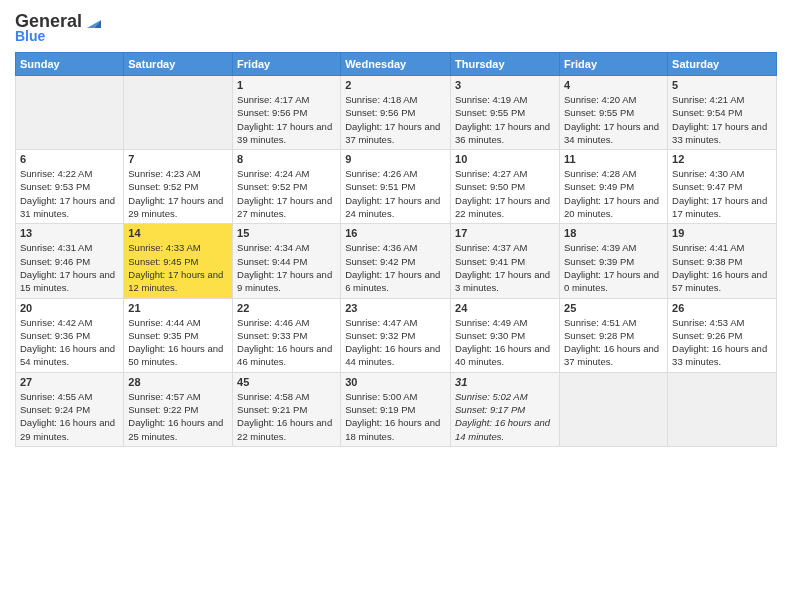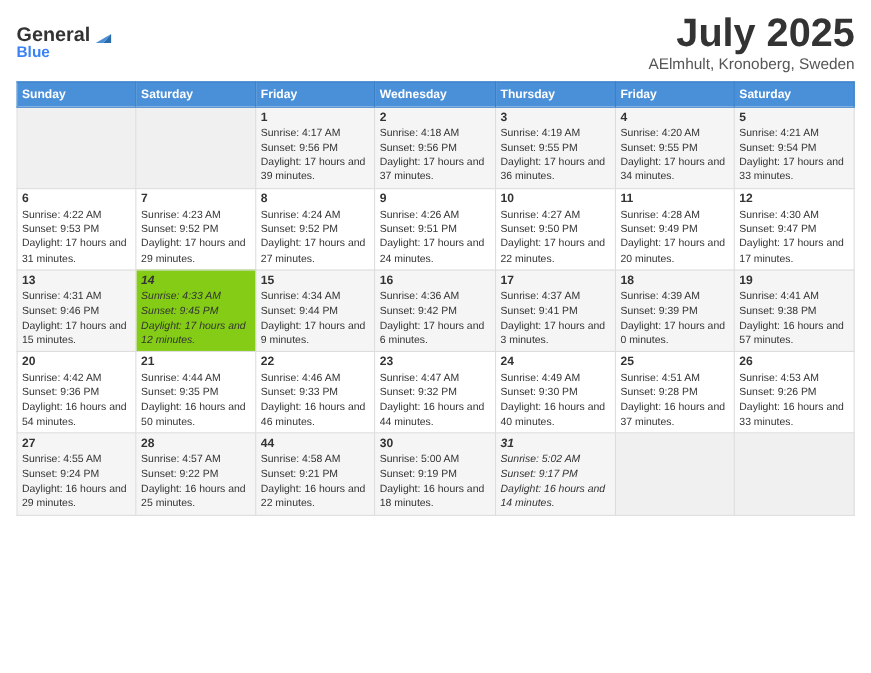--- a/index.html
+++ b/index.html
@@ -10,21 +10,21 @@
       height: 612px;
       overflow: hidden;
     }
     .container {
       width: 792px;
       padding: 10px 15px;
     }
     .header {
       display: flex;
       justify-content: space-between;
-      align-items: center;
+      align-items: flex-start;
       margin-bottom: 8px;
     }
     .logo {
       display: flex;
       align-items: center;
     }
     .logo-text-general {
       font-size: 18px;
       font-weight: bold;
       color: #333;
@@ -101,24 +101,20 @@
         <div style="display:flex; align-items:center;">
           <span class="logo-text-general">General</span>
           <svg width="22" height="22" viewBox="0 0 22 22" style="margin-left:1px;">
             <polygon points="4,18 18,10 11,18" fill="#4a90d9"></polygon>
             <polygon points="11,18 18,10 18,18" fill="#2a6ba9"></polygon>
           </svg>
         </div>
         <span class="logo-text-blue" style="margin-top:-4px;">Blue</span>
       </div>
     </div>
-    <div class="title-block">
-      <div class="month-title">July 2025</div>
-      <div class="location-title">AElmhult, Kronoberg, Sweden</div>
-    </div>
   </div>
 
   <table class="calendar">
     <thead>
       <tr>
         <th>Sunday</th>
         <th>Saturday</th>
         <th>Friday</th>
         <th>Wednesday</th>
         <th>Thursday</th>
@@ -179,21 +175,21 @@
           <td style="background-color: rgb(255, 255, 255);">
             <span class="day-number">12</span>
             <div class="day-info">Sunrise: 4:30 AM<br>Sunset: 9:47 PM<br>Daylight: 17 hours and 17 minutes.</div>
           </td>
         </tr>
         <tr>
           <td style="background-color: rgb(245, 245, 245);">
             <span class="day-number">13</span>
             <div class="day-info">Sunrise: 4:31 AM<br>Sunset: 9:46 PM<br>Daylight: 17 hours and 15 minutes.</div>
           </td>
-          <td style="background-color: #84cc16; font-style: italic;">
+          <td style="background-color: #fde047;">
             <span class="day-number">14</span>
             <div class="day-info">Sunrise: 4:33 AM<br>Sunset: 9:45 PM<br>Daylight: 17 hours and 12 minutes.</div>
           </td>
           <td style="background-color: rgb(245, 245, 245);">
             <span class="day-number">15</span>
             <div class="day-info">Sunrise: 4:34 AM<br>Sunset: 9:44 PM<br>Daylight: 17 hours and 9 minutes.</div>
           </td>
           <td style="background-color: rgb(245, 245, 245);">
             <span class="day-number">16</span>
             <div class="day-info">Sunrise: 4:36 AM<br>Sunset: 9:42 PM<br>Daylight: 17 hours and 6 minutes.</div>
@@ -244,21 +240,21 @@
         <tr>
           <td style="background-color: rgb(245, 245, 245);">
             <span class="day-number">27</span>
             <div class="day-info">Sunrise: 4:55 AM<br>Sunset: 9:24 PM<br>Daylight: 16 hours and 29 minutes.</div>
           </td>
           <td style="background-color: rgb(245, 245, 245);">
             <span class="day-number">28</span>
             <div class="day-info">Sunrise: 4:57 AM<br>Sunset: 9:22 PM<br>Daylight: 16 hours and 25 minutes.</div>
           </td>
           <td style="background-color: rgb(245, 245, 245);">
-            <span class="day-number">44</span>
+            <span class="day-number">45</span>
             <div class="day-info">Sunrise: 4:58 AM<br>Sunset: 9:21 PM<br>Daylight: 16 hours and 22 minutes.</div>
           </td>
           <td style="background-color: rgb(245, 245, 245);">
             <span class="day-number">30</span>
             <div class="day-info">Sunrise: 5:00 AM<br>Sunset: 9:19 PM<br>Daylight: 16 hours and 18 minutes.</div>
           </td>
           <td style="background-color: rgb(245, 245, 245); font-style: italic;">
             <span class="day-number">31</span>
             <div class="day-info">Sunrise: 5:02 AM<br>Sunset: 9:17 PM<br>Daylight: 16 hours and 14 minutes.</div>
           </td>

